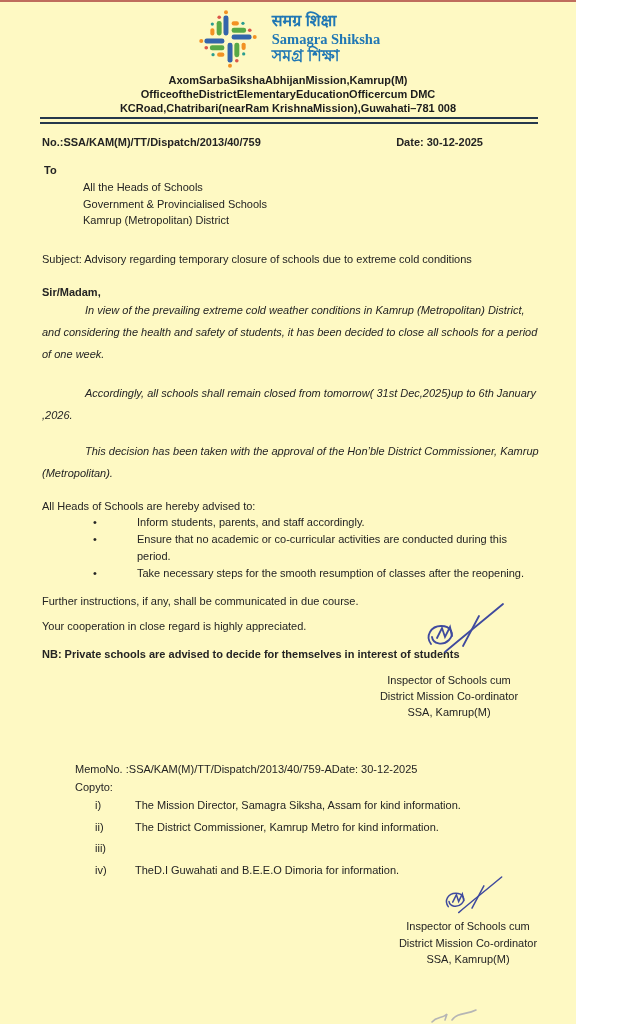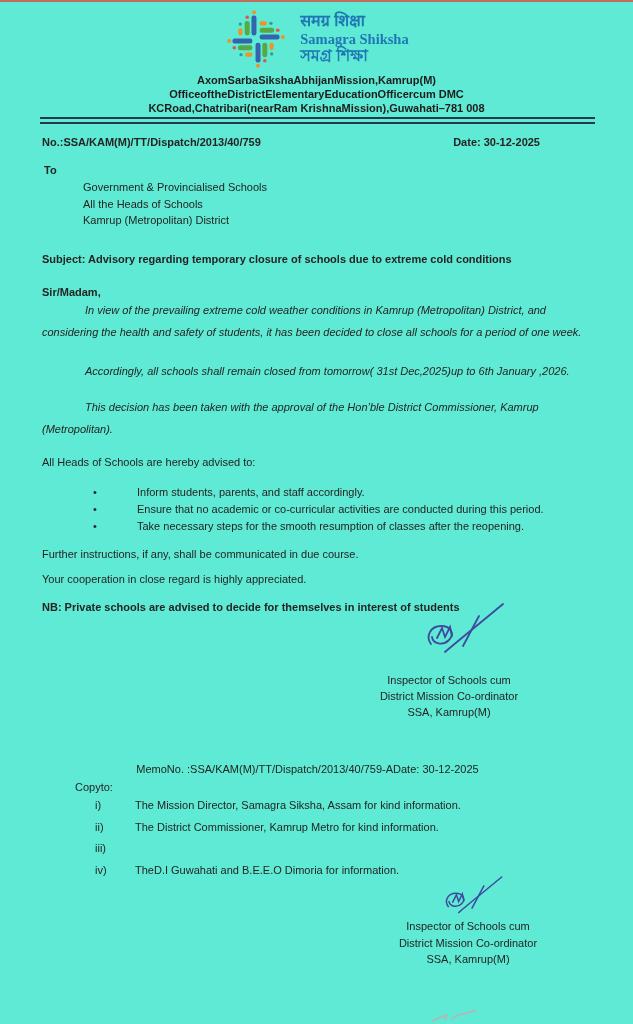--- a/index.html
+++ b/index.html
@@ -1,18 +1,18 @@
 <!DOCTYPE html>
 <html><head>
 <meta charset="utf-8">
 <style>
   html, body { margin: 0; padding: 0; }
   .page {
-    width: 633px; height: 1024px; position: relative;
-    background: #5eead4; overflow: hidden;
+    width: 576px; height: 1024px; position: relative;
+    background: #fef9c3; overflow: hidden;
     font-family: "Liberation Sans", sans-serif;
     font-size: 11px; color: #242424;
   }
   .top-edge { position: absolute; top: 0; left: 0; width: 633px; height: 2px; background: #bf6e5d; }
 
   
   .letterhead { padding-top: 10px; text-align: center; }
   .logo-row { display: flex; justify-content: center; align-items: center; gap: 12px; height: 58px; }
   .logo-mark svg { display: block; }
   .logo-text { text-align: left; color: #2077b4; line-height: 1.15; }
@@ -22,45 +22,45 @@
   .office-lines { margin-top: 5px; font-weight: 700; font-size: 11px; line-height: 14px; color: #1c1c1c; }
   .rule-double { margin: 2px 38px 0 40px; height: 3px; border-top: 2px solid #25384c; border-bottom: 2px solid #25384c; }
 
   
   .ref-row { display: flex; justify-content: space-between; margin: 12px 93px 0 42px; font-weight: 600; }
 
   
   .to-label { margin: 16px 0 0 44px; font-weight: 700; }
   .recipient-lines { margin: 3px 0 0 83px; line-height: 16.5px; }
 
-  .subject-line { margin: 24px 36px 0 42px; font-weight: 700; }
+  .subject-line { margin: 24px 36px 0 42px; font-weight: 400; }
   .salutation { margin: 21px 0 0 42px; font-weight: 700; }
 
   .para { margin: 1px 36px 0 42px; line-height: 22px; font-style: italic; }
   .para.indent { text-indent: 43px; }
   .para.gap { margin-top: 17px; }
 
-  .advice-intro { margin: 16px 0 16px 42px; }
+  .advice-intro { margin: 16px 0 2px 42px; }
   .bullet-list { margin-top: 2px; }
   .bullet-row { display: flex; margin: 0 36px 0 93px; line-height: 17px; }
   .bullet-marker { width: 44px; flex: 0 0 44px; }
 
   .further-line { margin: 13px 0 0 42px; }
   .coop-line { margin: 13px 0 0 42px; }
   .nb-line { margin: 16px 36px 0 42px; font-weight: 700; }
 
   
   .sig-scribble-1 { position: absolute; left: 417px; top: 600px; }
   .sig-block-1 { position: absolute; left: 339px; top: 672px; width: 220px; text-align: center; line-height: 16px; }
   .sig-scribble-2 { position: absolute; left: 432px; top: 874px; }
   .sig-block-2 { position: absolute; left: 358px; top: 918px; width: 220px; text-align: center; line-height: 16.5px; }
   .sig-partial { position: absolute; left: 428px; top: 1007px; }
 
   
-  .memo-row { position: absolute; left: 75px; top: 763px; width: 465px; display: flex; justify-content: center; }
+  .memo-row { position: absolute; left: 75px; top: 763px; width: 465px; display: flex; justify-content: flex-start; }
   .copyto { position: absolute; left: 75px; top: 781px; }
   .memo-items { position: absolute; left: 95px; top: 795px; width: 502px; }
   .memo-item { display: flex; line-height: 21.7px; }
   .memo-num { width: 40px; flex: 0 0 40px; }
 </style>
 </head>
 <body>
 
 <div class="page">
   <div class="top-edge"></div>
@@ -99,22 +99,22 @@
     <div class="rule-double"></div>
   </div>
 
   <div class="ref-row">
     <span>No.:SSA/KAM(M)/TT/Dispatch/2013/40/759</span>
     <span>Date: 30-12-2025</span>
   </div>
 
   <div class="to-label">To</div>
   <div class="recipient-lines">
+    <div>All the Heads of Schools</div>
     <div>Government &amp; Provincialised Schools</div>
-    <div>All the Heads of Schools</div>
     <div>Kamrup (Metropolitan) District</div>
   </div>
 
   <div class="subject-line">Subject: Advisory regarding temporary closure of schools due to extreme cold conditions</div>
   <div class="salutation">Sir/Madam,</div>
 
   <div class="para indent">In view of the prevailing extreme cold weather conditions in Kamrup (Metropolitan) District, and considering the health and safety of students, it has been decided to close all schools for a period of one week.</div>
   <div class="para indent gap">Accordingly, all schools shall remain closed from tomorrow( 31st Dec,2025)up to 6th January ,2026.</div>
   <div class="para indent" style="margin-top:14px">This decision has been taken with the approval of the Hon’ble District Commissioner, Kamrup (Metropolitan).</div>
 

